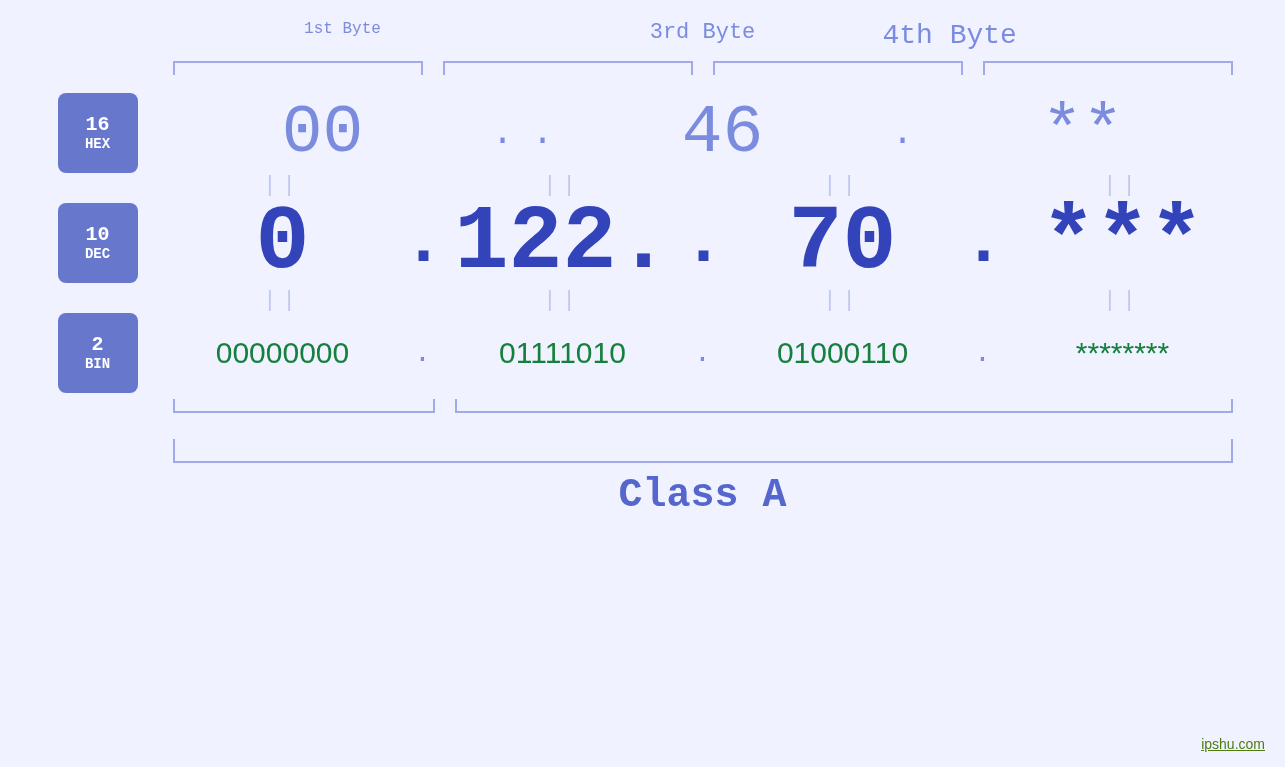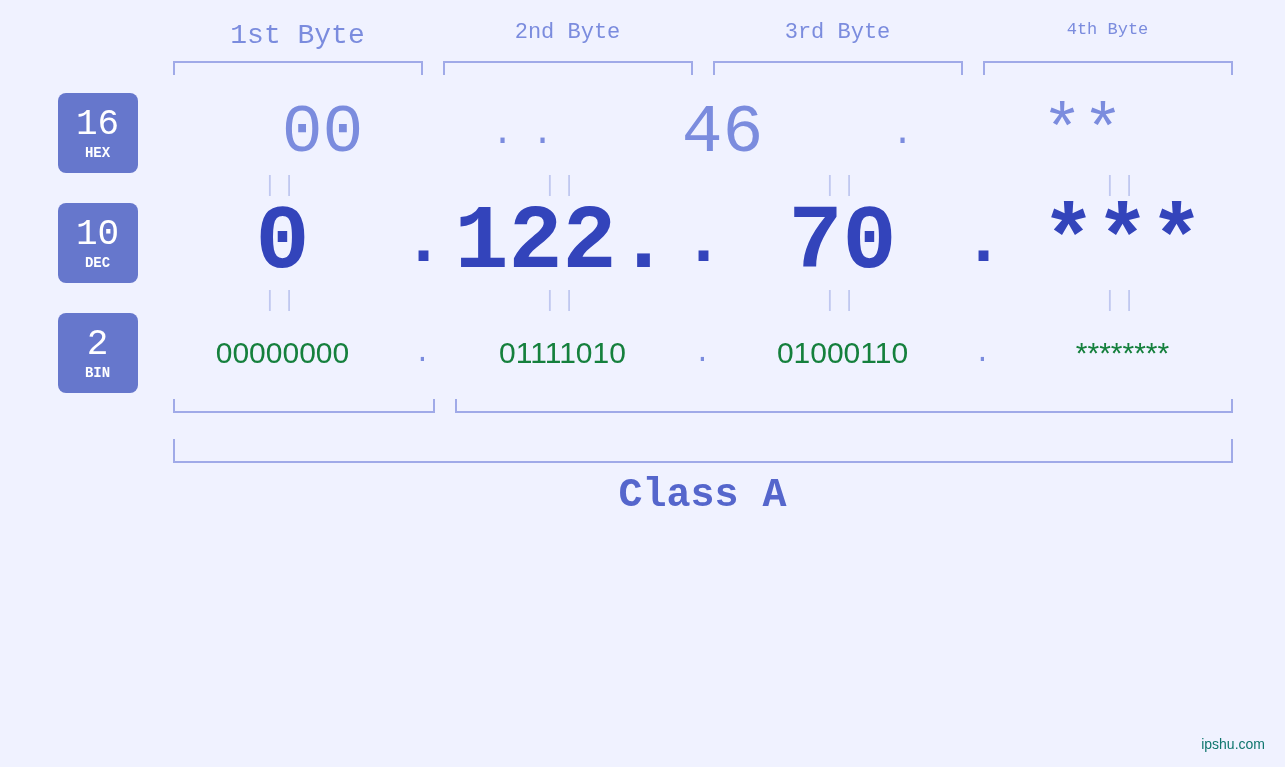--- a/index.html
+++ b/index.html
@@ -34,22 +34,22 @@
       justify-content: center;
       color: white;
       margin-bottom: 60px;
     }
 
     .label-badge:last-child {
       margin-bottom: 0;
     }
 
     .badge-number {
-      font-size: 36px;
-      font-weight: normal;
+      font-size: 20px;
+      font-weight: bold;
       line-height: 1.1;
     }
 
     .badge-text {
       font-size: 14px;
       font-weight: 600;
     }
 
     
     .hex-value {
@@ -67,23 +67,24 @@
       font-weight: 400;
       font-family: Liberation Sans, sans-serif;
       line-height: 1;
     }
 
     
     .watermark {
       position: absolute;
       bottom: 15px;
       right: 20px;
-      color: #0f766e;
+      color: #4d7c0f;
       font-size: 14px;
       font-family: Arial, sans-serif;
+      text-decoration: underline;
     }
 
     
     .row-wrapper {
       display: flex;
       flex-direction: row;
       align-items: center;
       width: 1200px;
     }
 
@@ -119,24 +120,23 @@
       flex-direction: row;
       align-items: center;
     }
   </style>
 </head>
 <body>
 
 <div class="main-container">
 
   <div style="display:flex; width:1200px; margin-bottom:10px; padding-left:120px;">
-    <div style="flex:1; text-align:center; color:#7b8cde; font-size:28px; font-family:'Courier New',monospace;">1st Byte</div>
-    <div style="flex:1; text-align:center; color:#7b8cde; font-size:22px; font-family:'Courier New',monospace;">2nd Byte</div>
+    <div style="flex:1; text-align:center; color:#7b8cde; font-size:16px; font-family:'Courier New',monospace;">1st Byte</div>
     <div style="flex:1; text-align:center; color:#7b8cde; font-size:22px; font-family:'Courier New',monospace;">3rd Byte</div>
-    <div style="flex:1; text-align:center; color:#7b8cde; font-size:17px; font-family:'Courier New',monospace;">4th Byte</div>
+    <div style="flex:1; text-align:left; color:#7b8cde; font-size:28px; font-family:'Courier New',monospace;">4th Byte</div>
   </div>
 
   <div style="display:flex; width:1080px; margin-left:120px; margin-bottom:18px; gap:0;">
     <div style="flex:1; margin:0 10px; border-top:2px solid #a0aae8; border-left:2px solid #a0aae8; border-right:2px solid #a0aae8; height:14px;"></div>
     <div style="flex:1; margin:0 10px; border-top:2px solid #a0aae8; border-left:2px solid #a0aae8; border-right:2px solid #a0aae8; height:14px;"></div>
     <div style="flex:1; margin:0 10px; border-top:2px solid #a0aae8; border-left:2px solid #a0aae8; border-right:2px solid #a0aae8; height:14px;"></div>
     <div style="flex:1; margin:0 10px; border-top:2px solid #a0aae8; border-left:2px solid #a0aae8; border-right:2px solid #a0aae8; height:14px;"></div>
   </div>
 
   <div class="row-wrapper">

